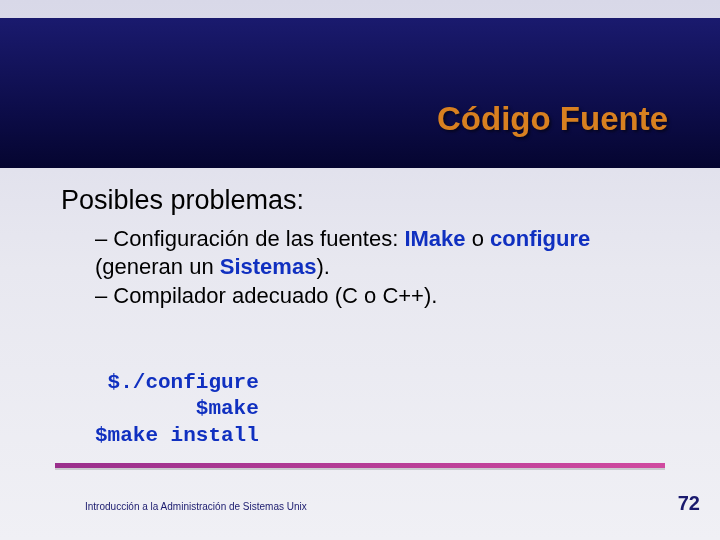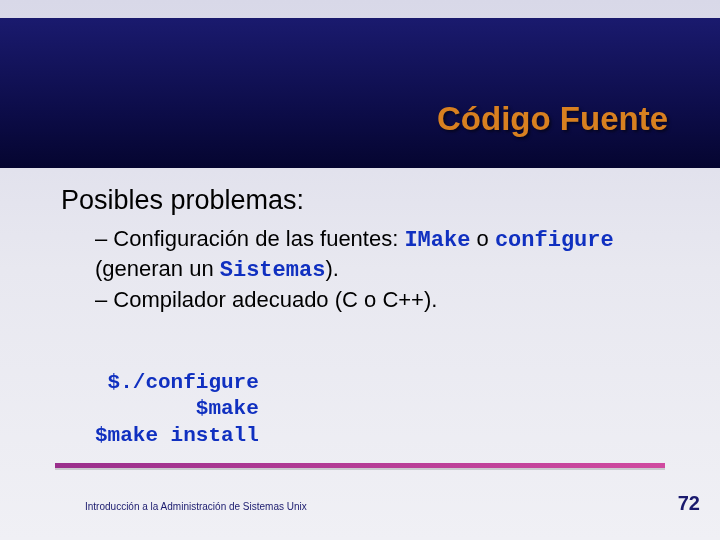--- a/index.html
+++ b/index.html
@@ -40,21 +40,21 @@
     position: absolute;
     top: 225px;
     left: 95px;
     width: 560px;
     font-size: 22px;
     color: #000;
     line-height: 1.25;
   }
   .bullets .item { margin-bottom: 2px; }
   .mono {
-    font-family: Liberation Mono, monospace;
+    font-family: Liberation Sans, sans-serif;
     font-weight: bold;
     color: #1030c0;
   }
   .code-block {
     position: absolute;
     top: 370px;
     left: 95px;
     font-family: "Courier New", Courier, monospace;
     font-weight: bold;
     font-size: 21px;

